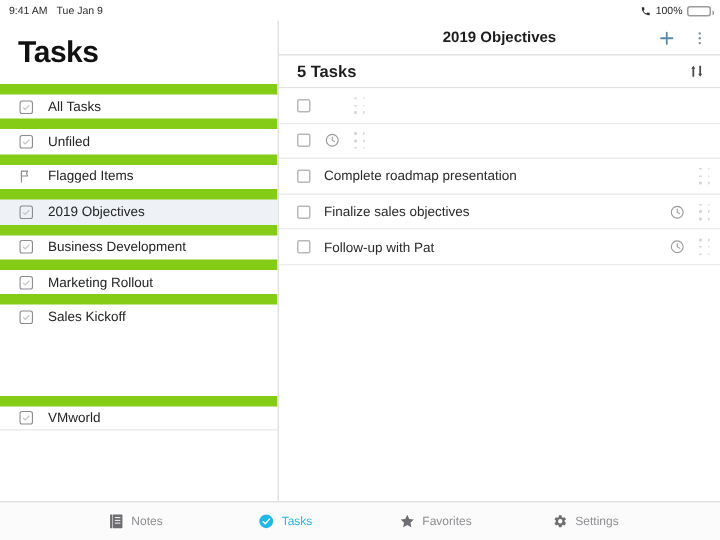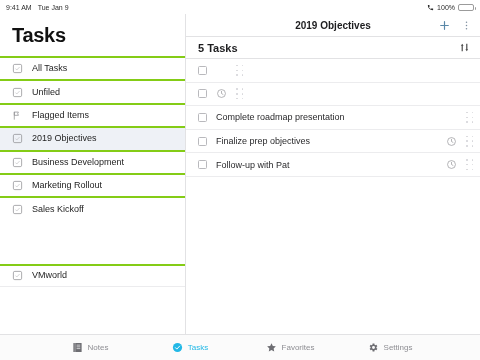--- a/index.html
+++ b/index.html
@@ -48,21 +48,21 @@
   .sidebar-title {
     font-size: 20px; font-weight: bold; color:#111;
     padding: 10px 12px 9px 12px;
     letter-spacing: -0.3px;
   }
   .sidebar-list { flex:1 1 auto; overflow:hidden; }
   .side-row {
     height: 23.4px;
     display:flex; align-items:center;
     padding: 0 10px 0 12px;
-    border-top: 2px solid #84cc16;
+    border-top: 7px solid #84cc16;
     font-size: 9px; color: #222;
   }
   .side-row:last-child { border-bottom: 1px solid #ececee; margin-top: 44px; }
   .side-row.selected { background: #eef1f6; }
   .side-ico { width: 11px; height: 11px; flex:0 0 11px; margin-right: 9px; display:block; color:#8c8c90; }
   .side-label { font-size: 9px; color:#242424; line-height:1; }
 
   
   .content { flex: 1 1 auto; display:flex; flex-direction:column; min-width:0; min-height:0; background:#fff; }
   .topbar {
@@ -301,21 +301,21 @@
             <span class="drag-col">
                 <i class="drag-dot"></i>
                 <i class="drag-dot"></i>
                 <i class="drag-dot"></i>
               </span>
           </span>
         </div>
 
         <div class="task-row">
           <span class="task-check"></span>
-          <span class="task-text">Finalize prep objectives</span>
+          <span class="task-text">Finalize sales objectives</span>
           <svg class="clock-icon" viewBox="0 0 24 24" fill="none" stroke="currentColor" stroke-width="1.6">
             <circle cx="12" cy="12" r="8.6"></circle>
               <path d="M12 7.2V12l3.2 2" stroke-linecap="round"></path>
           </svg>
           <span class="drag-handle">
             <span class="drag-col">
                 <i class="drag-dot"></i>
                 <i class="drag-dot"></i>
                 <i class="drag-dot"></i>
               </span>

